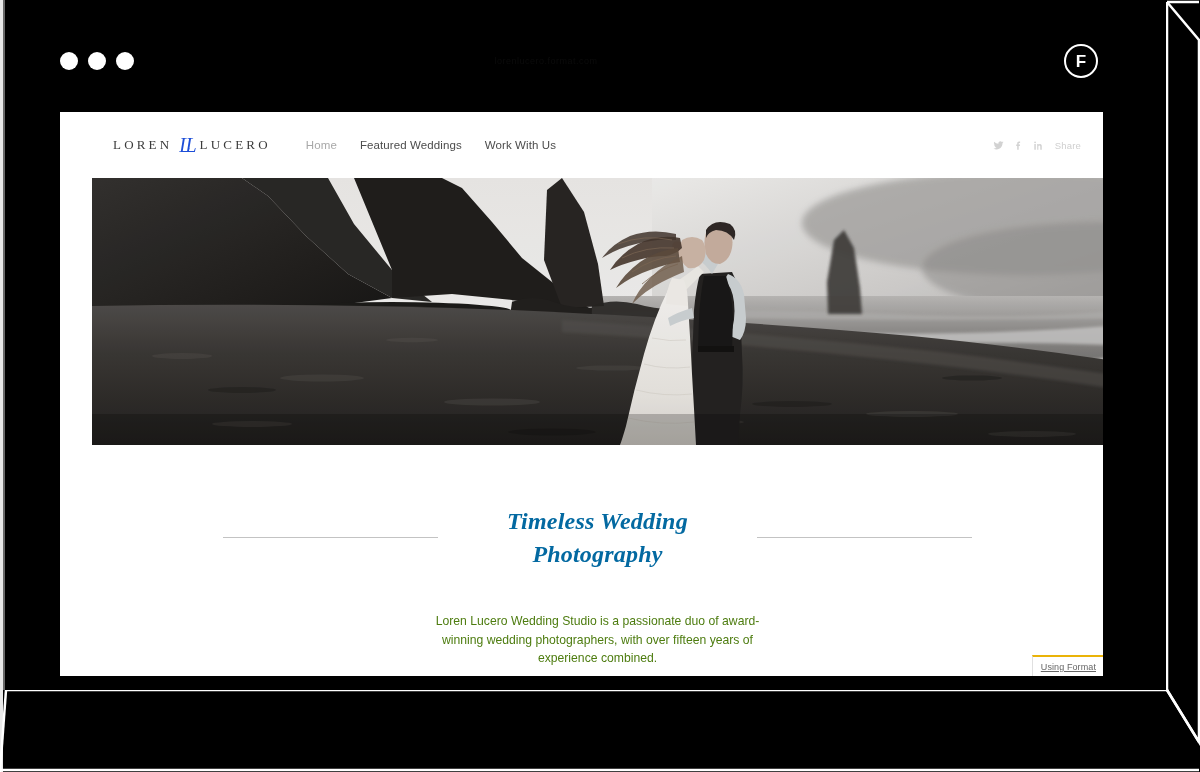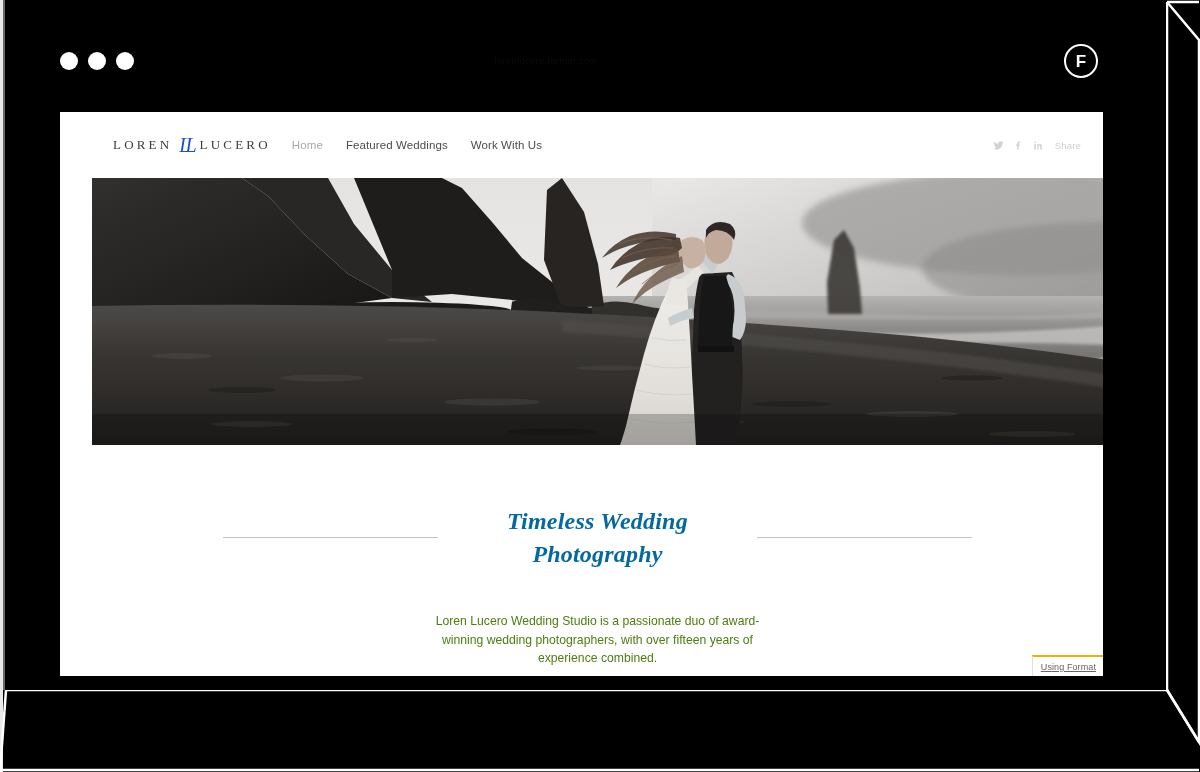--- a/index.html
+++ b/index.html
@@ -75,21 +75,21 @@
   .brand-word {
     font-family:"Liberation Serif", serif;
     font-size:13px; letter-spacing:3.2px; font-weight:400; color:#3b3b3b;
   }
   .brand-mono {
     font-family:"Liberation Serif", serif;
     font-style:italic; font-size:20px; color:#1d4ed8;
     letter-spacing:-5px; margin:4px 5px 0 4px; position:relative; top:-2px;
   }
 
-  #primary-nav { display:flex; align-items:center; gap:23px; margin-left:21px; }
+  #primary-nav { display:flex; align-items:center; gap:23px; margin-left:35px; }
   .nav-link {
     font-size:11.5px; color:#4c4c4c; text-decoration:none; letter-spacing:.1px;
     white-space:nowrap; cursor:pointer;
   }
   .nav-link.active { color:#a8a8a8; }
 
   #social { position:absolute; right:22px; display:flex; align-items:center; gap:9px; }
   .soc-icon { width:11px; height:11px; display:block; fill:#d2d2d2; }
   #share-label { font-size:9.5px; color:#cfcfcf; margin-left:2px; letter-spacing:.2px; cursor:pointer; }
 

